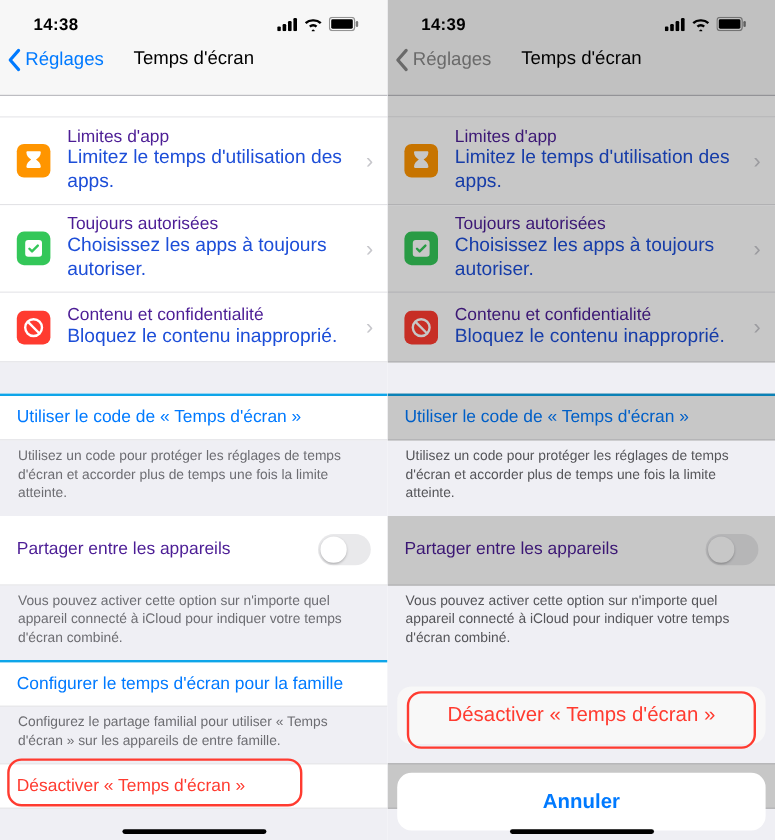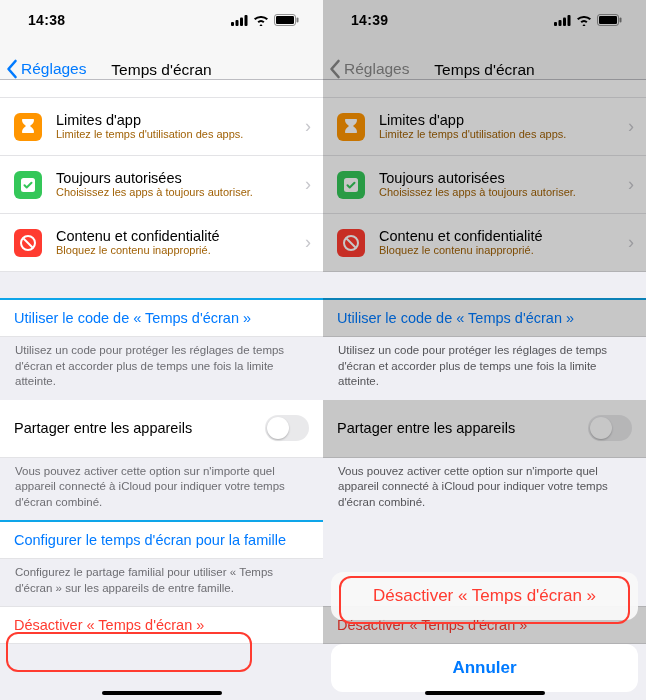--- a/index.html
+++ b/index.html
@@ -2,30 +2,30 @@
 <html><head>
 <meta charset="utf-8">
 <style>
   * { box-sizing: border-box; margin: 0; padding: 0; font-family: -apple-system, "Helvetica Neue", Arial, sans-serif; -webkit-font-smoothing: antialiased; }
   body { background:#fff; width:646px; height:700px; overflow:hidden; position:relative; }
   .wrap { display:flex; width:646px; height:660px; }
   .phone { width:323px; height:700px; background:#efeff4; position:relative; overflow:hidden; }
   .status-bar { height:40px; display:flex; align-items:center; justify-content:space-between; padding:0 24px 0 28px; background:#f7f7f7; }
   .status-time { font-weight:600; font-size:14px; letter-spacing:0.3px; }
   .status-right { display:flex; align-items:center; gap:5px; }
-  .nav { height:40px; display:flex; align-items:flex-end; background:#f7f7f7; border-bottom:1px solid #bdbdc2; position:relative; }
+  .nav { height:40px; display:flex; align-items:flex-start; background:#f7f7f7; border-bottom:1px solid #bdbdc2; position:relative; }
   .nav-back { display:flex; align-items:center; color:#007aff; font-size:15.5px; padding-left:6px; gap:2px; }
   .nav-back svg { stroke:#007aff; }
   .nav-title { position:absolute; left:0; right:0; text-align:center; font-weight:400; font-size:15.5px; pointer-events:none; }
   .row-cut { height:18px; background:#fff; border-bottom:1px solid #e3e3e6; position:relative; }
   .row { display:flex; align-items:center; background:#fff; padding:8px 12px 8px 14px; border-bottom:1px solid #e3e3e6; min-height:58px; position:relative; }
   .row .icon { width:28px; height:28px; border-radius:6px; margin-right:14px; flex:0 0 28px; display:flex; align-items:center; justify-content:center; }
   .row .txt { flex:1; }
-  .row .title { font-size:14.5px; color:#000000; }
-  .row .sub { font-size:11px; color:#a16207; line-height:1.25; }
+  .row .title { font-size:14.5px; color:#4c1d95; }
+  .row .sub { font-size:16px; color:#1d4ed8; line-height:1.25; }
   .chev { color:#c7c7cc; font-size:18px; margin-left:6px; }
   .gap { height:26px; }
   .link-row { background:#fff; border-top:2px solid #0ea5e9; border-bottom:1px solid #e3e3e6; padding:10px 14px; font-size:14.5px; color:#007aff; }
   .footer { font-size:11.5px; color:#6d6d72; padding:6px 15px 10px; line-height:1.35; }
   .toggle { width:44px; height:26px; border-radius:13px; background:#e9e9eb; position:relative; }
   .toggle .knob { width:22px; height:22px; border-radius:50%; background:#fff; position:absolute; top:2px; left:2px; box-shadow:0 1px 2px rgba(0,0,0,0.25); }
   .red-row { background:#fff; border-top:1px solid #e3e3e6; border-bottom:1px solid #e3e3e6; padding:10px 14px; font-size:14.5px; color:#ff3b30; }
   .highlight-box { position:absolute; border:2.5px solid #ff3b30; border-radius:12px; pointer-events:none; }
   .home-ind { position:absolute; bottom:5px; left:50%; transform:translateX(-50%); width:120px; height:4.5px; border-radius:3px; background:#000; }
   .dim { filter:brightness(0.78); }

